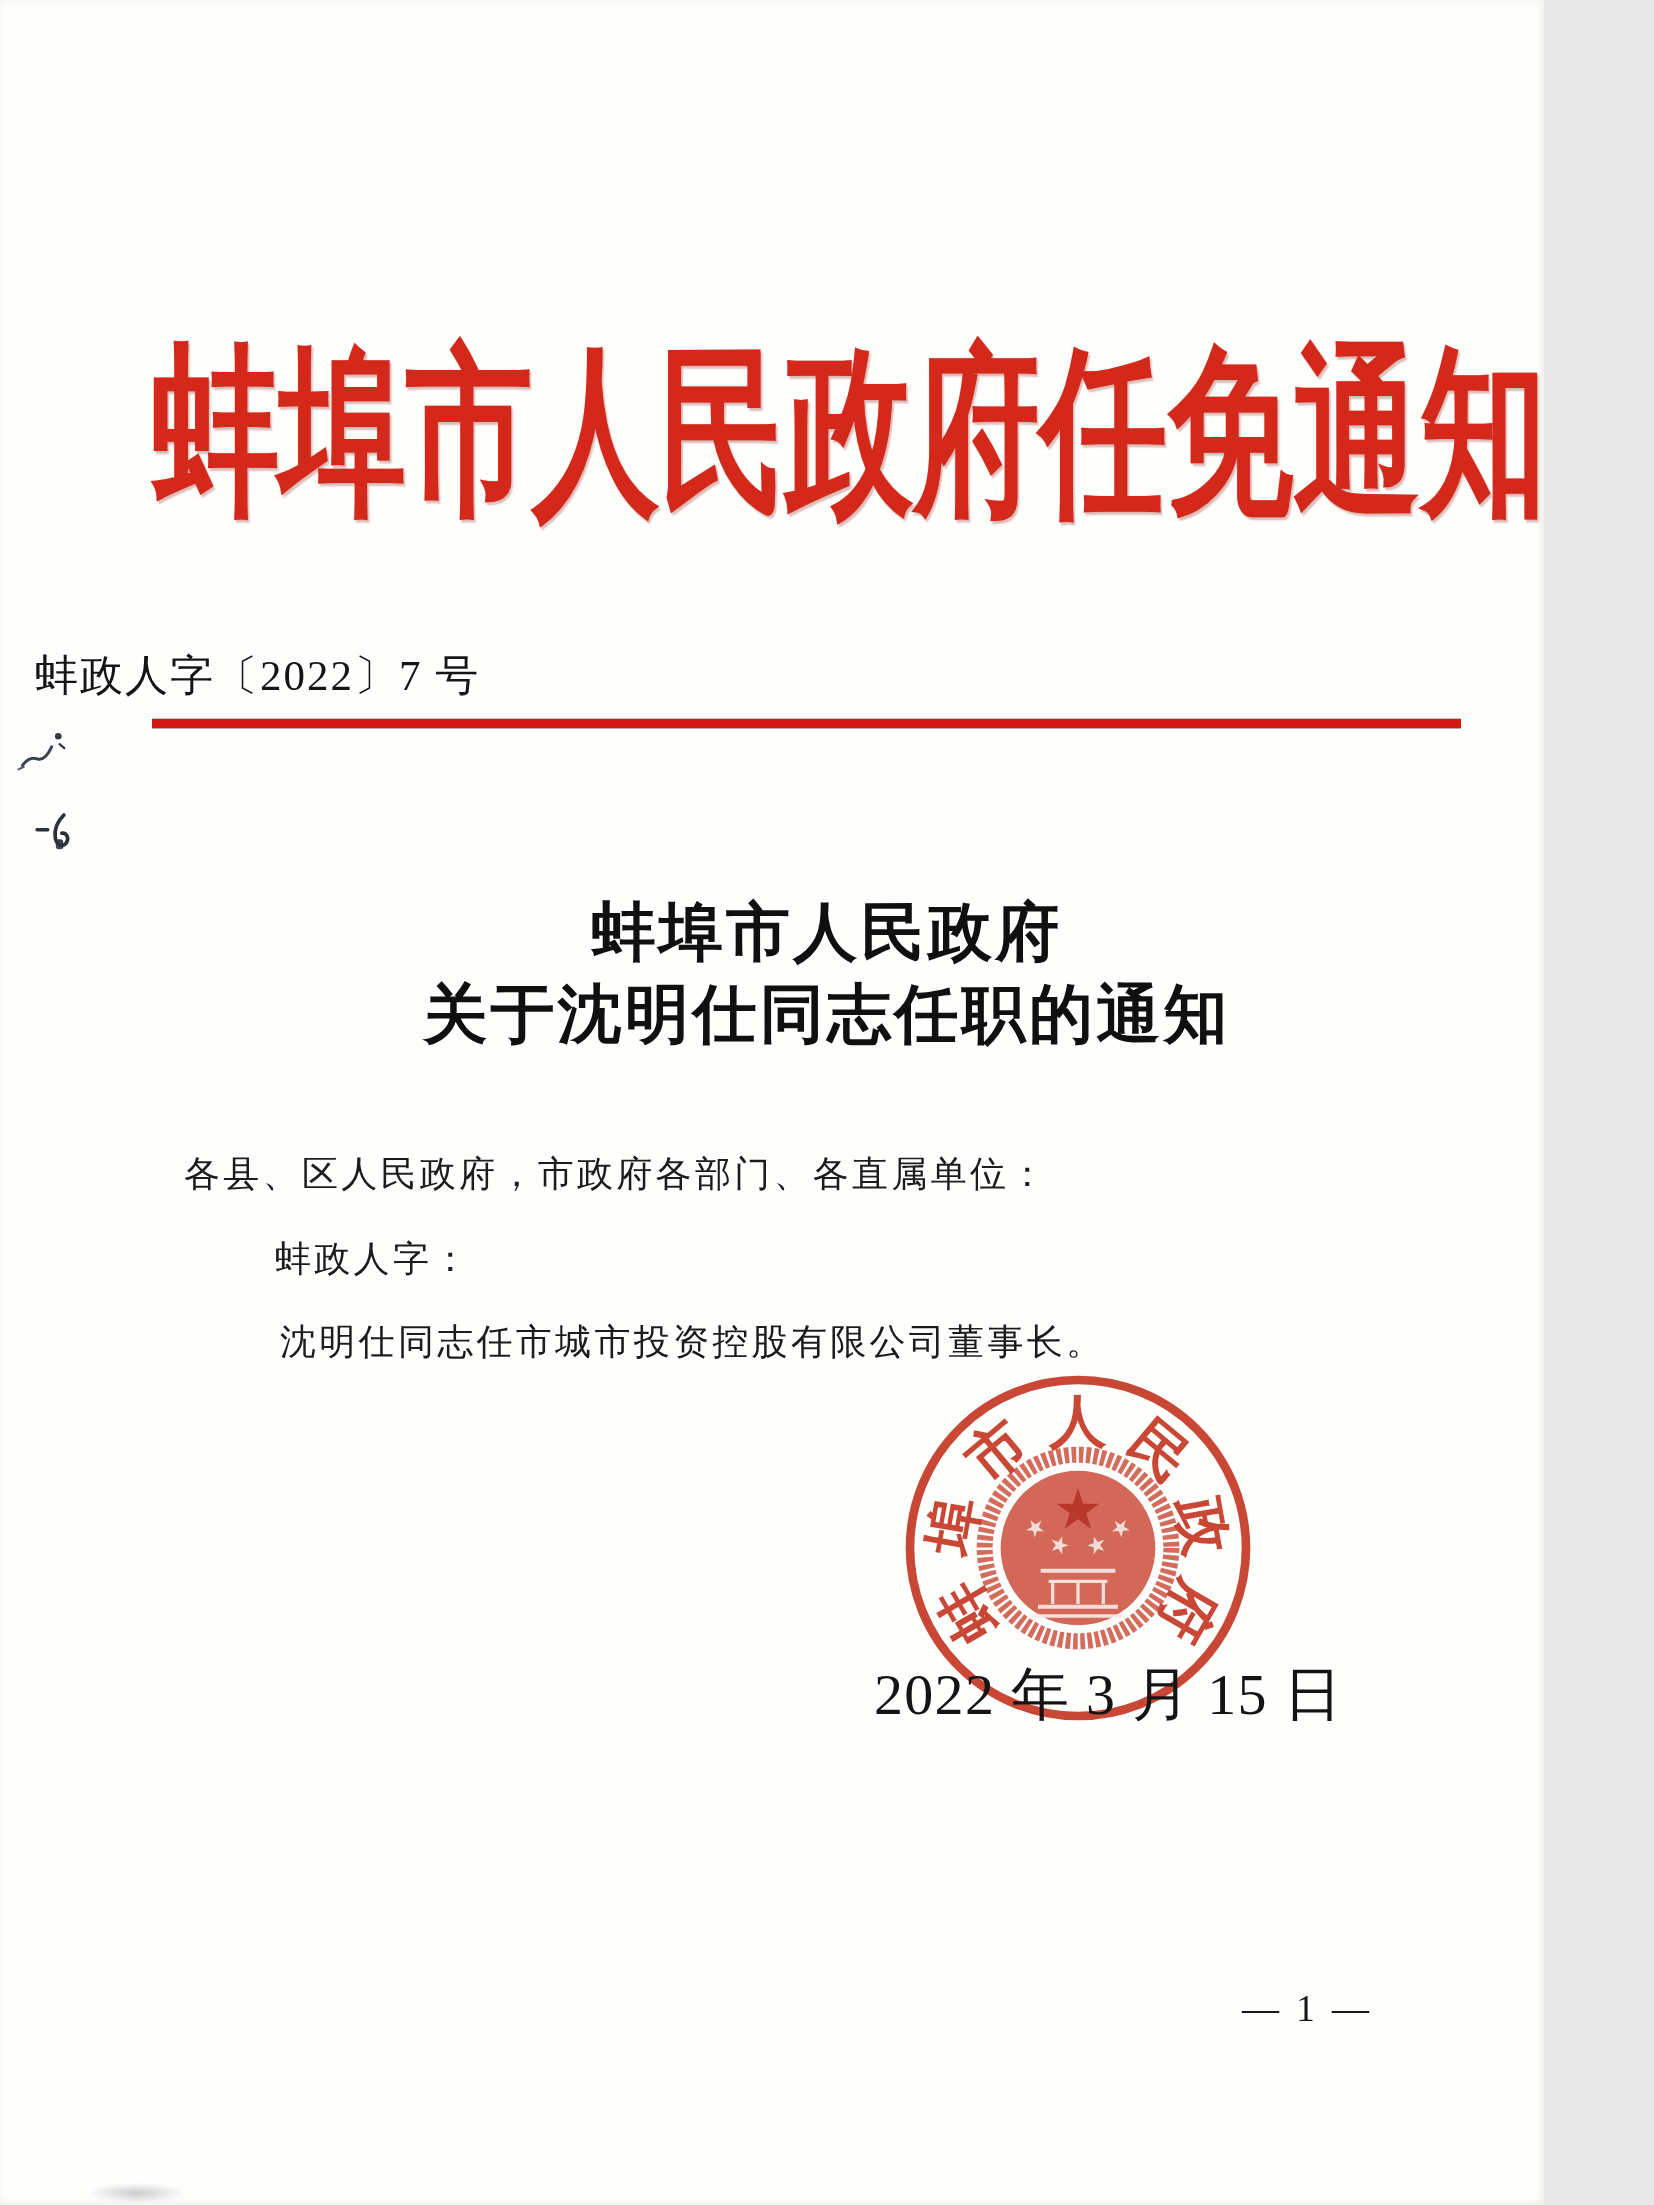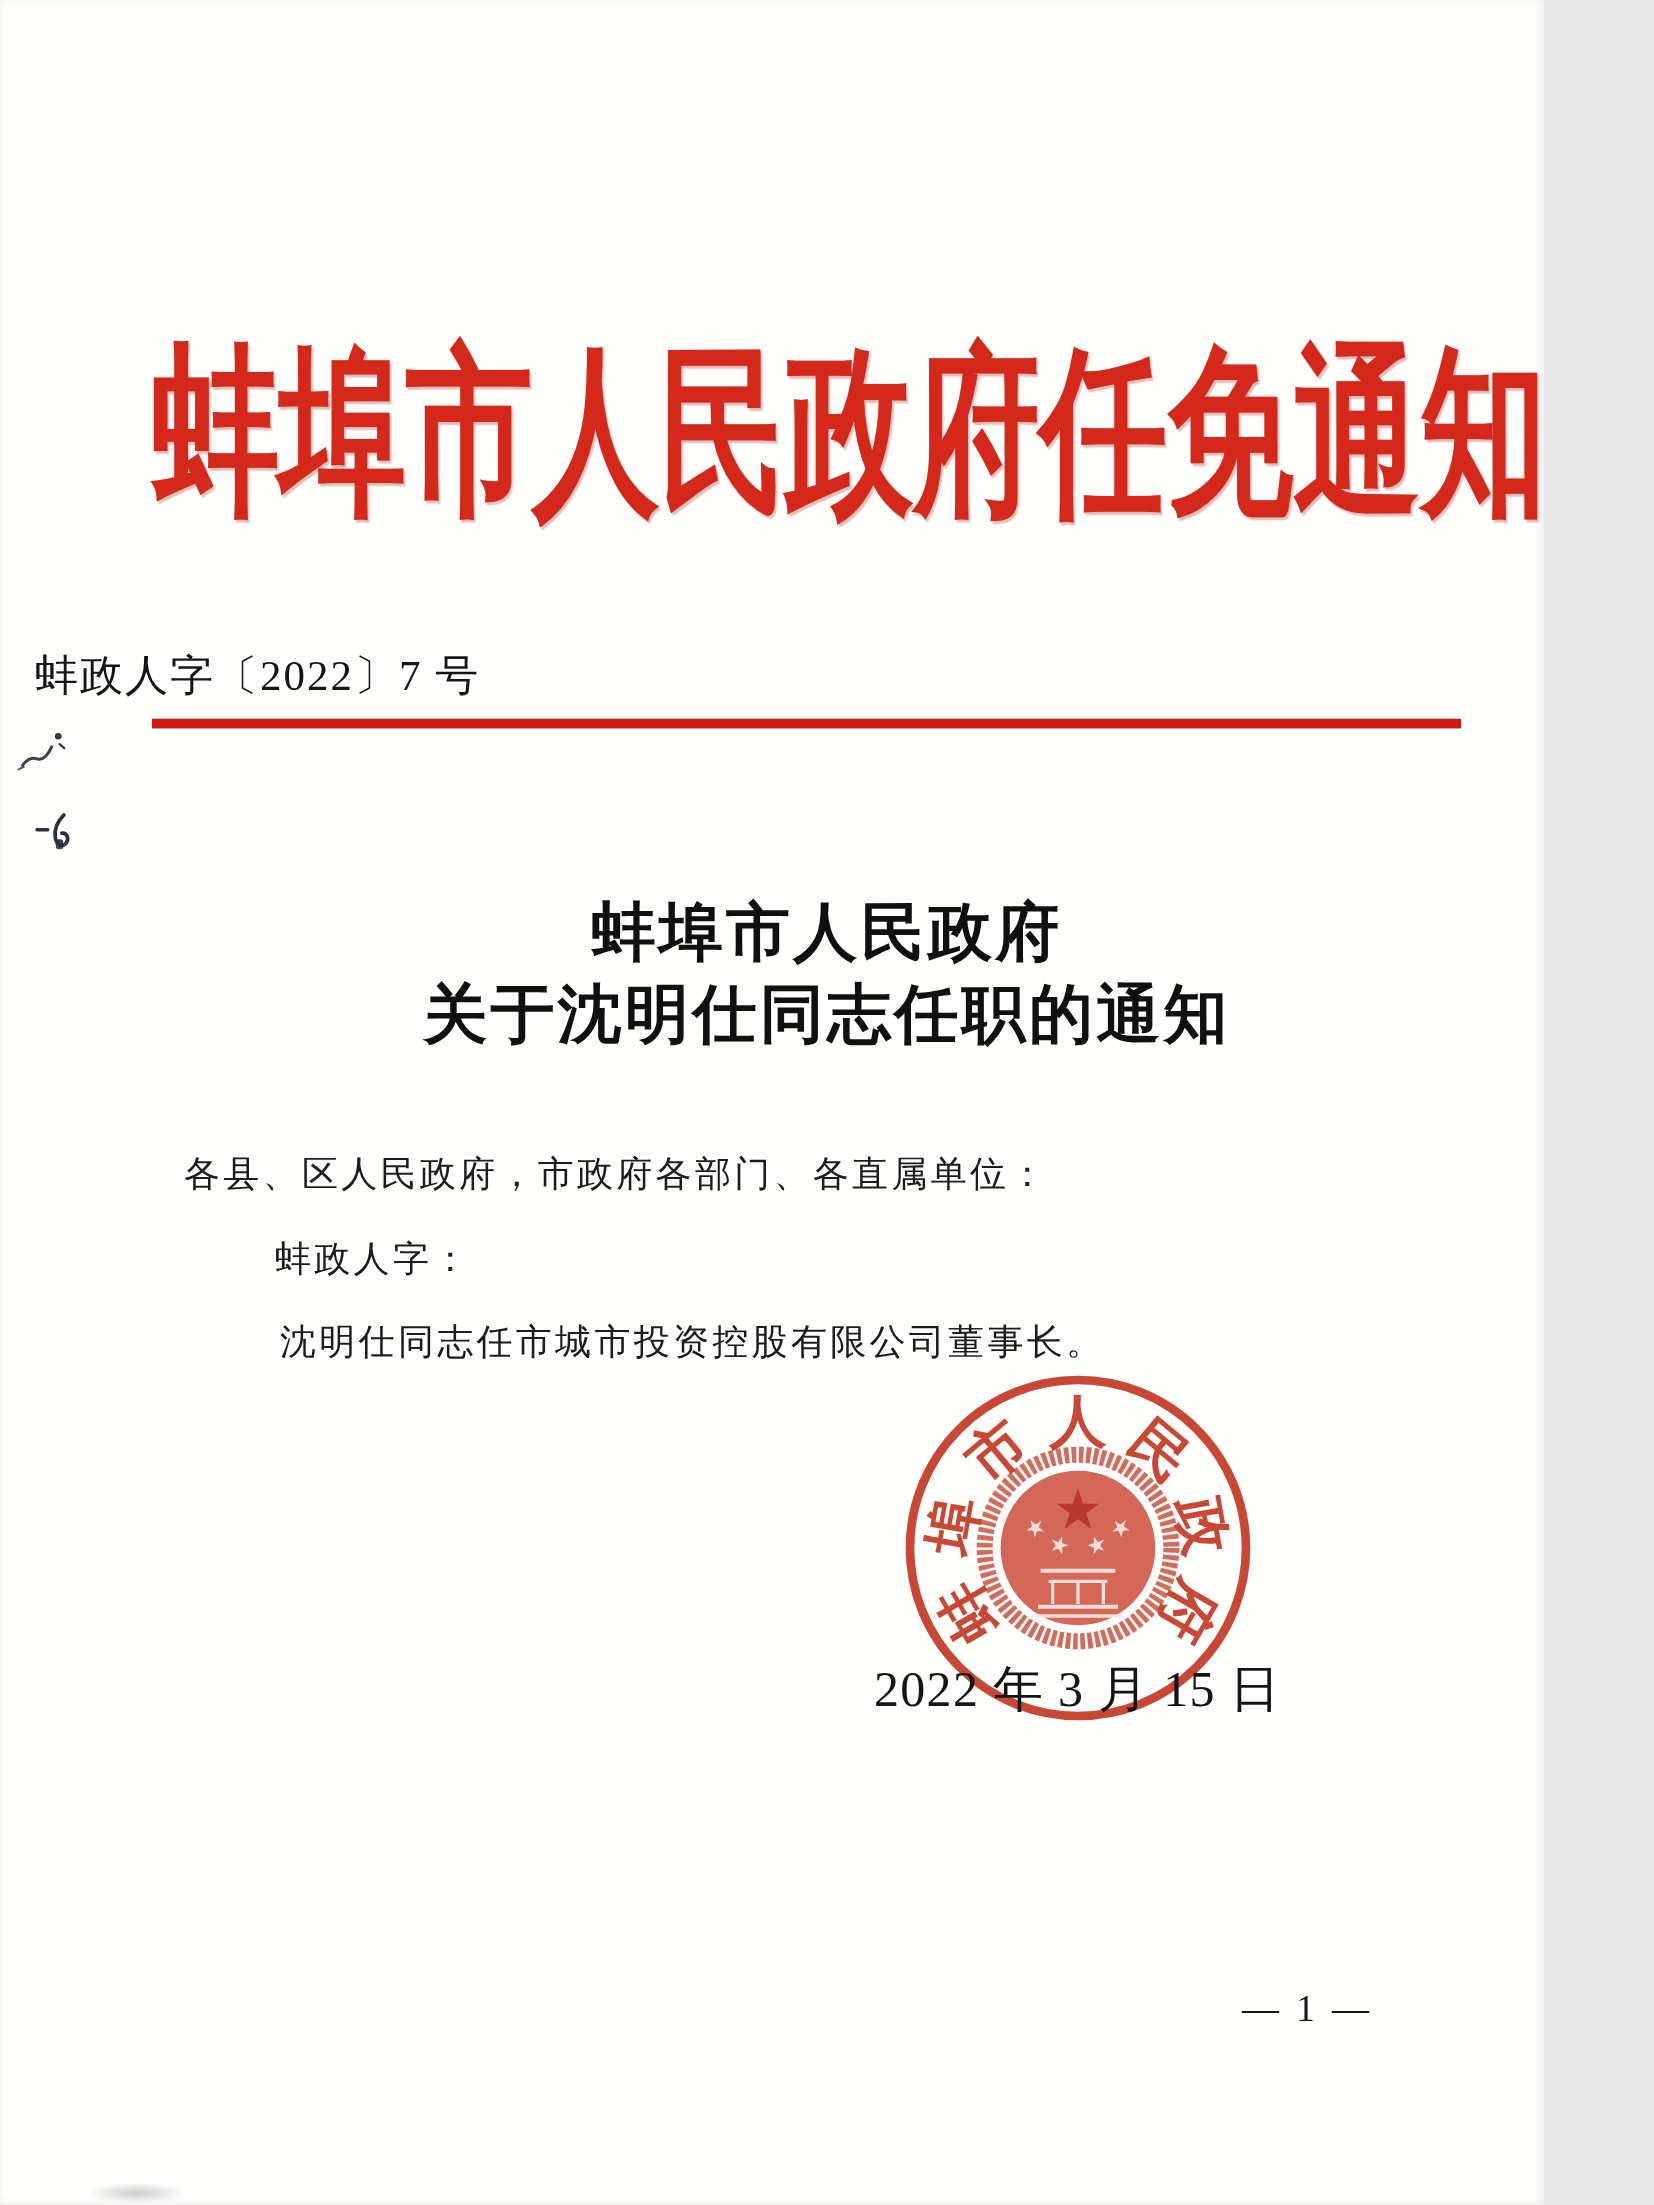--- a/index.html
+++ b/index.html
@@ -46,21 +46,21 @@
   .heading.h2{top:971px;text-align:center;}
   .body-text{
     position:absolute;font-size:36px;line-height:1;letter-spacing:3.3px;
     color:var(--text-black);white-space:nowrap;
   }
   .salutation{left:184px;top:1156px;}
   .para1{left:275px;top:1241px;}
   .para2{left:280px;top:1324px;text-align:center;}
   .date{
     position:absolute;left:874px;top:1656px;width:414px;
-    text-align:left;font-size:50px;letter-spacing:1.3px;color:#141414;white-space:nowrap;
+    text-align:left;font-size:58px;letter-spacing:1.3px;color:#141414;white-space:nowrap;
   }
   .page-num{
     position:absolute;left:1214px;top:1987px;width:187px;
     text-align:center;font-size:37px;letter-spacing:4px;color:#171717;white-space:nowrap;
   }
   .seal{
     position:absolute;left:898px;top:1368px;width:360px;height:360px;
     color:var(--seal-red);
     mix-blend-mode:multiply;opacity:.94;
   }

